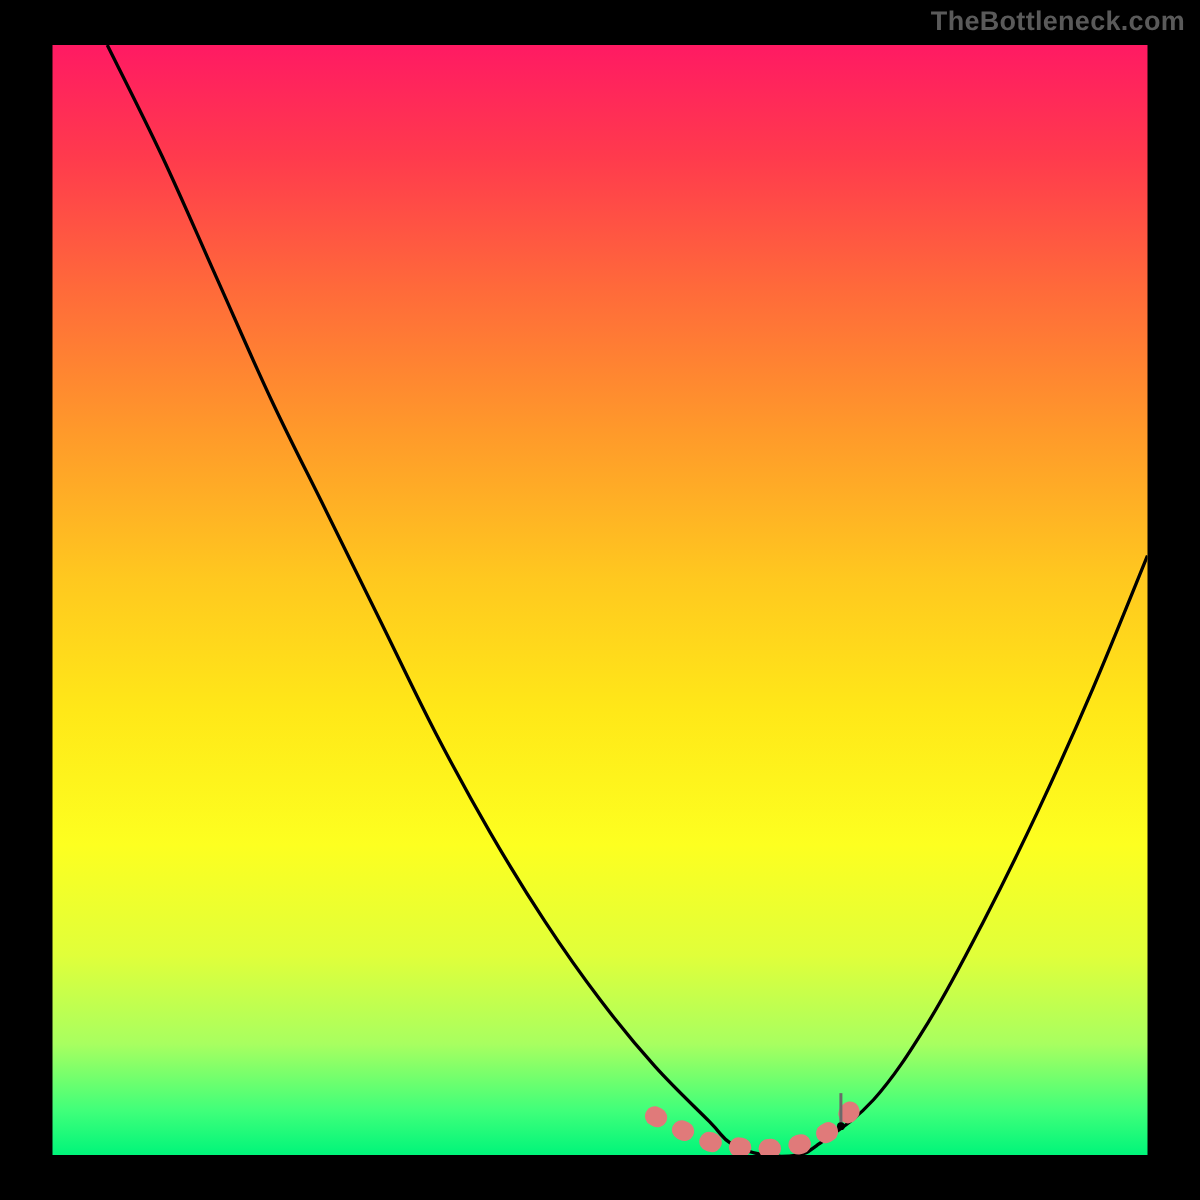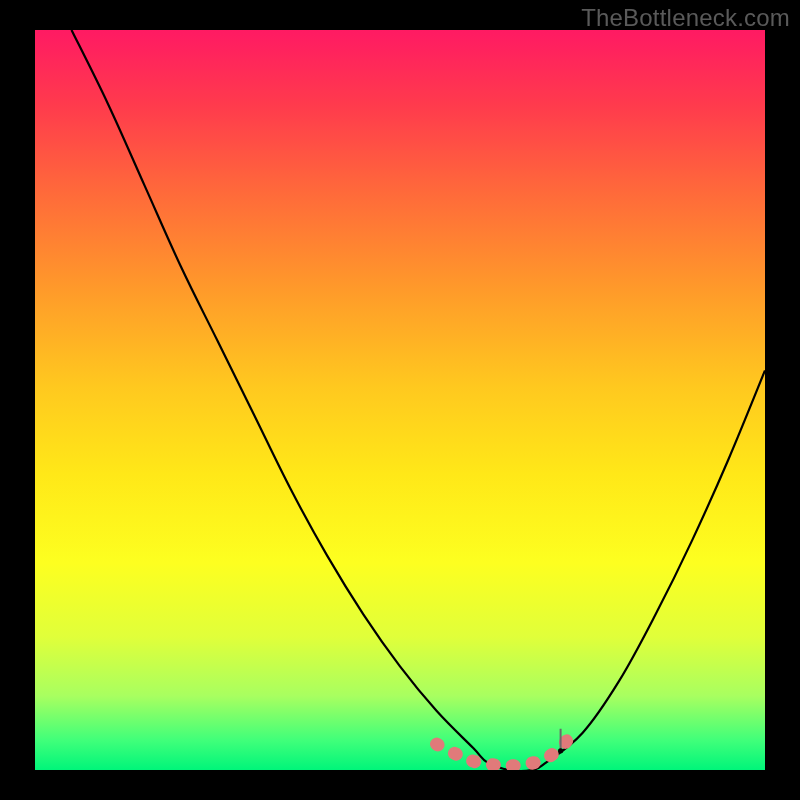--- a/index.html
+++ b/index.html
@@ -14,22 +14,22 @@
   .frame {
     position: relative;
     width: 800px;
     height: 800px;
     background: #000;
   }
   .watermark {
     position: absolute;
     top: 4px;
     right: 10px;
-    font-size: 24px;
-    font-weight: 400;
+    font-size: 18px;
+    font-weight: 700;
     color: #5a5a5a;
     letter-spacing: 0.2px;
     z-index: 10;
   }
   .plot-area {
     position: absolute;
     left: 35px;
     top: 30px;
     width: 730px;
     height: 740px;

